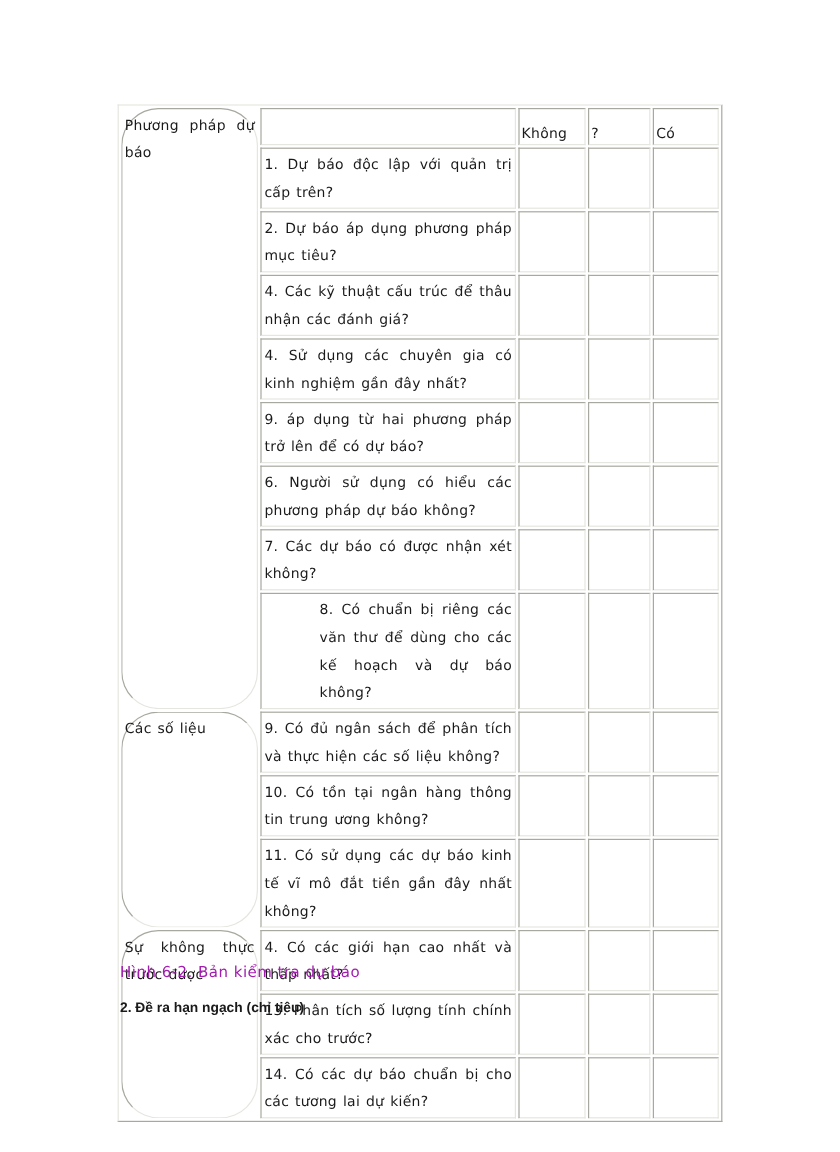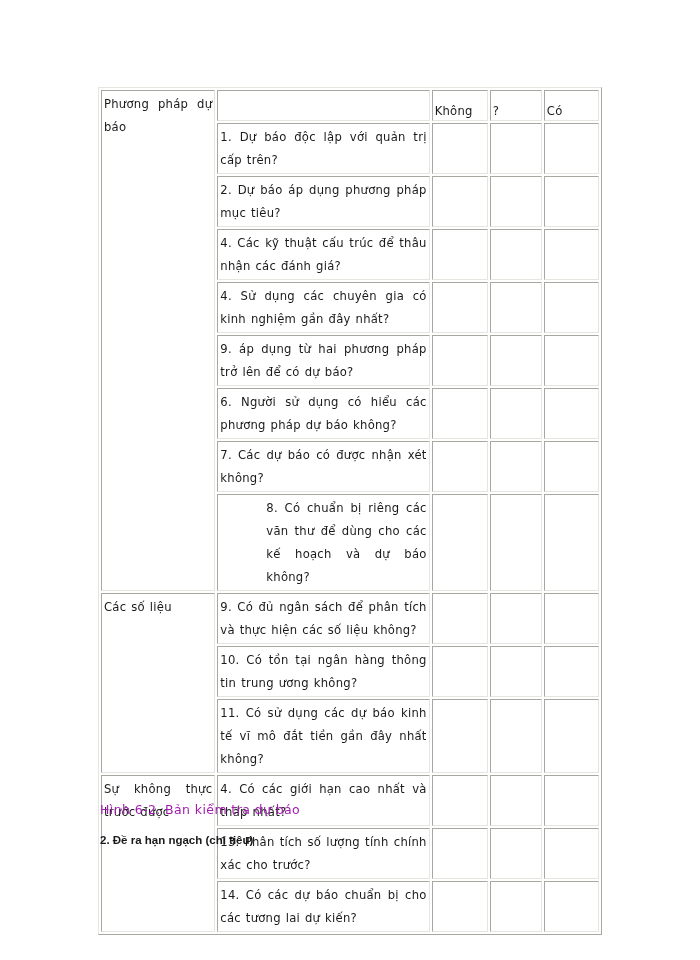--- a/index.html
+++ b/index.html
@@ -33,20 +33,21 @@
       padding: 2px 2px 1px 2px;
       font-size: 11.6px;
       line-height: 23px;
       letter-spacing: 0.25px;
       text-align: justify;
       word-spacing: 1px;
     }
     .checklist-table td.cat {
       text-align: justify;
       text-align-last: left;
+      border-radius: 31px;
     }
     .checklist-table td.q {
       text-align: justify;
       text-align-last: left;
     }
     .checklist-table td.hdr {
       line-height: 16px;
       padding-top: 12px;
       padding-bottom: 1px;
     }

